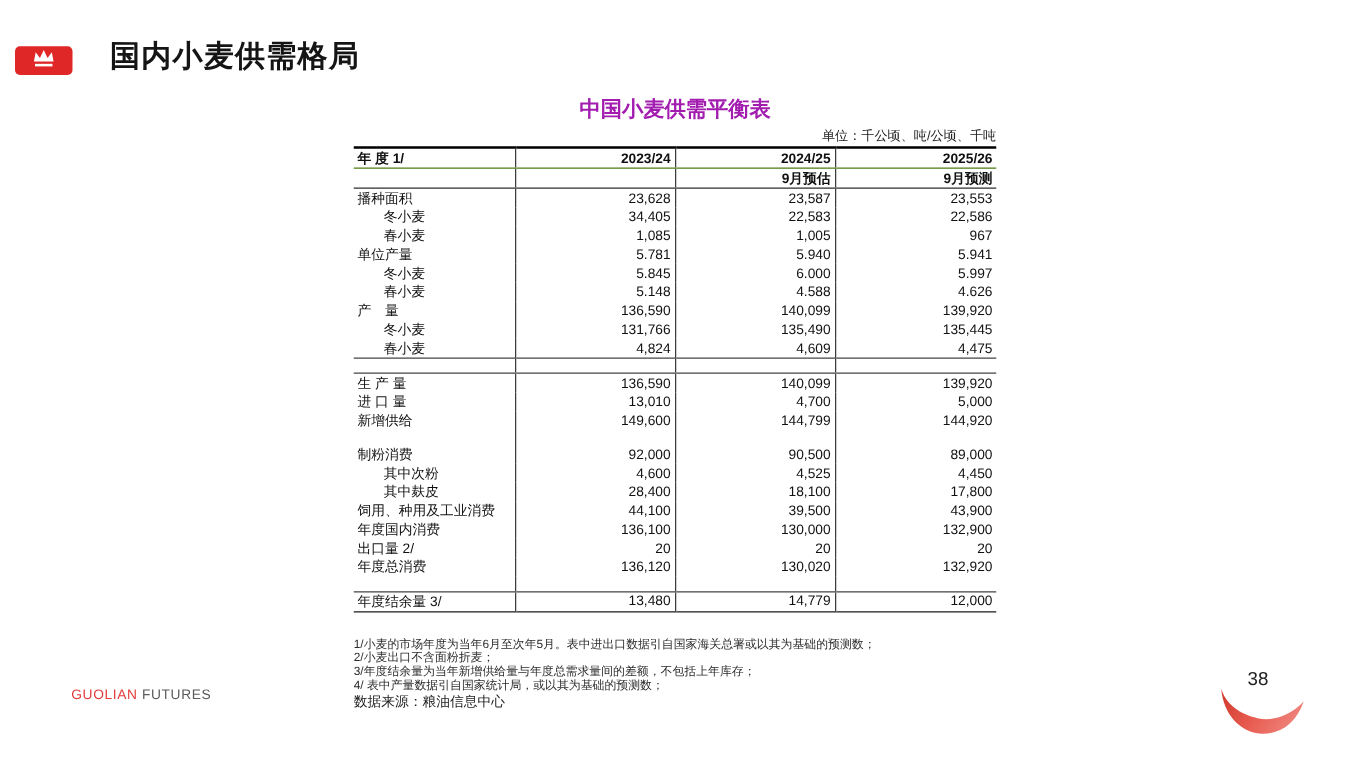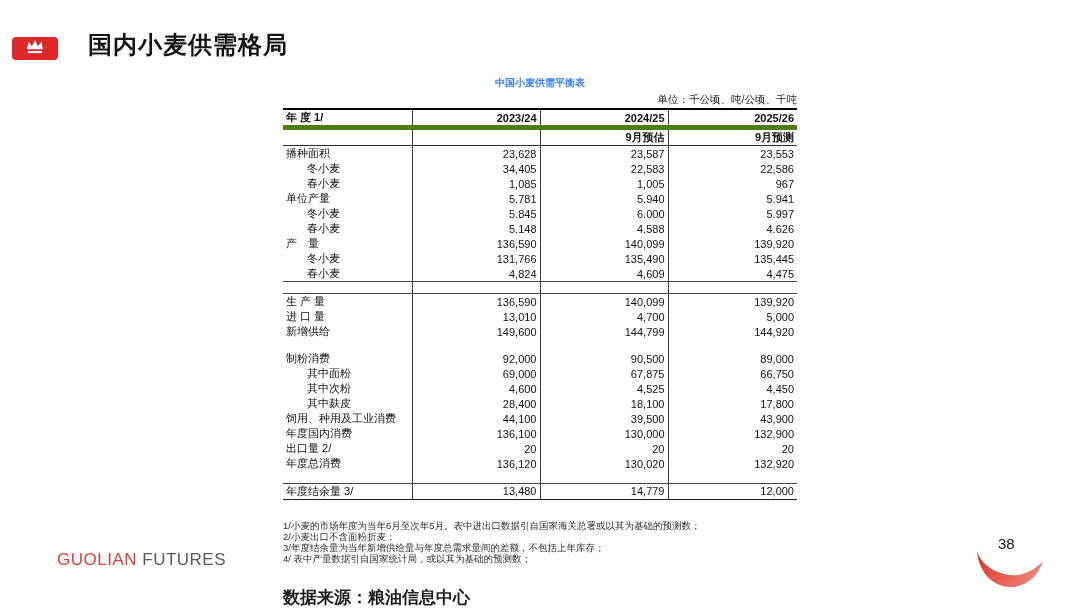--- a/index.html
+++ b/index.html
@@ -20,44 +20,44 @@
     display:flex; align-items:center; justify-content:center;
   }
   .slide-title{
     position:absolute; left:88px; top:29px;
     font-size:24px; font-weight:bold; color:#151515;
     letter-spacing:1px;
   }
 
   
   .table-area{ position:absolute; left:283px; top:76px; width:514px; }
-  .tbl-title{ text-align:center; font-size:10px; font-weight:600; color:#3b82f6; }
+  .tbl-title{ text-align:center; font-size:17px; font-weight:600; color:#a21caf; }
   .unit-note{ text-align:right; font-size:10.5px; color:#222; margin-top:3px; margin-bottom:1px; }
 
   table.balance{ border-collapse:collapse; width:100%; table-layout:fixed; font-size:11px; color:#111; }
   table.balance td{ height:14.2px; padding:0 3px; overflow:hidden; white-space:nowrap; }
   table.balance td + td{ border-left:1px solid #3c3c3c; }
   thead td{ font-weight:bold; height:15px; }
-  thead tr.hdr-years td{ border-top:2.2px solid #000; border-bottom:5px solid #4d7c0f; }
+  thead tr.hdr-years td{ border-top:2.2px solid #000; border-bottom:1px solid #4d7c0f; }
   thead tr.hdr-sub td{ border-bottom:1px solid #2e2e2e; }
   td.num{ text-align:right; }
   td.lbl{ text-align:left; padding-left:2px; }
   td.lbl.ind{ padding-left:24px; }
   tr.spacer td{ height:12px; }
   tr.sp-both td{ border-top:1px solid #444; border-bottom:1px solid #444; }
   tr.sp-bottom td{ border-bottom:1px solid #444; }
   tr.last-row td{ border-bottom:1.6px solid #1d1d1d; height:15px; }
 
   .footnotes{ margin-top:20px; font-size:9.5px; line-height:11px; color:#2b2b2b; }
 
   
-  .brand{ position:absolute; left:57px; top:550px; font-size:17px; letter-spacing:.5px; font-weight:500; }
+  .brand{ position:absolute; left:57px; top:550px; font-size:11px; letter-spacing:.5px; font-weight:500; }
   .brand .red{ color:#e23c3c; }
   .brand .gray{ color:#5a5b5d; }
-  .data-source{ position:absolute; left:283px; top:586px; font-size:17px; font-weight:bold; color:#1c1c1c; }
+  .data-source{ position:absolute; left:283px; top:554px; font-size:11px; font-weight:normal; color:#1c1c1c; }
   .page-number{ position:absolute; left:998px; top:535px; font-size:15px; color:#222; }
   .swoosh{ position:absolute; left:970px; top:546px; }
 </style>
 </head>
 <body>
 
 <div class="logo-badge">
   <span>
     <svg width="26" height="17" viewBox="0 0 24 19">
       <path d="M3.2 12.5 L4.8 4.2 L8.6 9.3 L12 2.2 L15.4 9.3 L19.2 4.2 L20.8 12.5 Z" fill="#fff"></path>
@@ -177,26 +177,20 @@
           <td class="num"></td>
           <td class="num"></td>
         </tr>
         <tr>
           <td class="lbl">制粉消费</td>
           <td class="num">92,000</td>
           <td class="num">90,500</td>
           <td class="num">89,000</td>
         </tr>
         <tr>
-          <td class="lbl ind">其中面粉</td>
-          <td class="num">69,000</td>
-          <td class="num">67,875</td>
-          <td class="num">66,750</td>
-        </tr>
-        <tr>
           <td class="lbl ind">其中次粉</td>
           <td class="num">4,600</td>
           <td class="num">4,525</td>
           <td class="num">4,450</td>
         </tr>
         <tr>
           <td class="lbl ind">其中麸皮</td>
           <td class="num">28,400</td>
           <td class="num">18,100</td>
           <td class="num">17,800</td>

